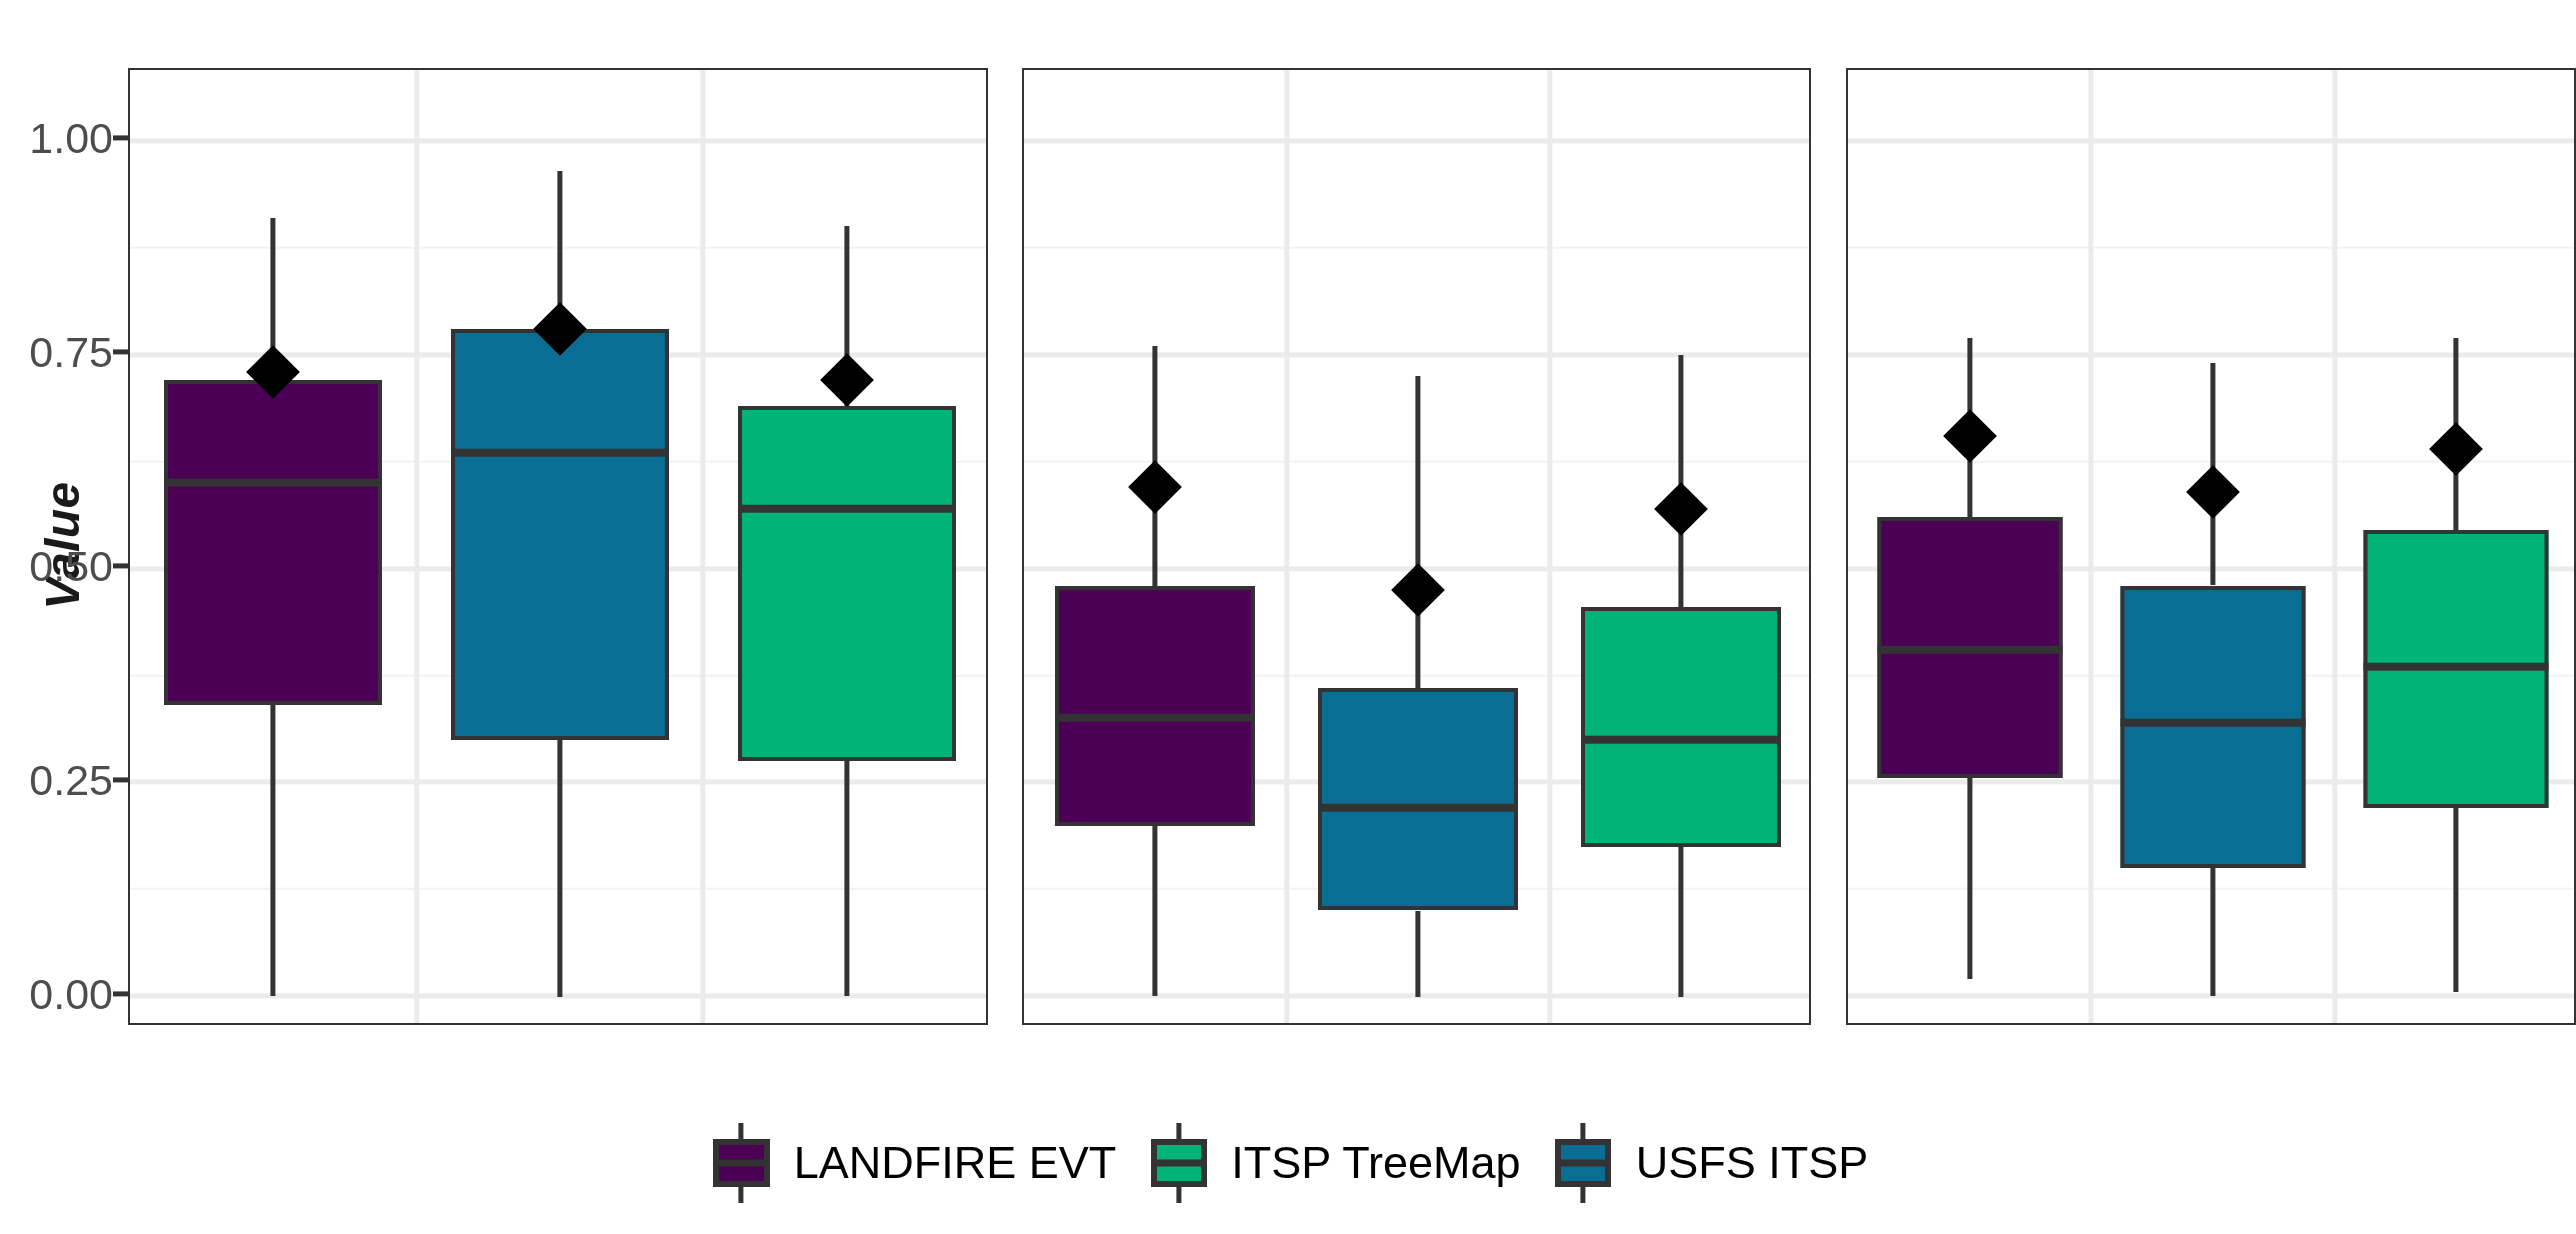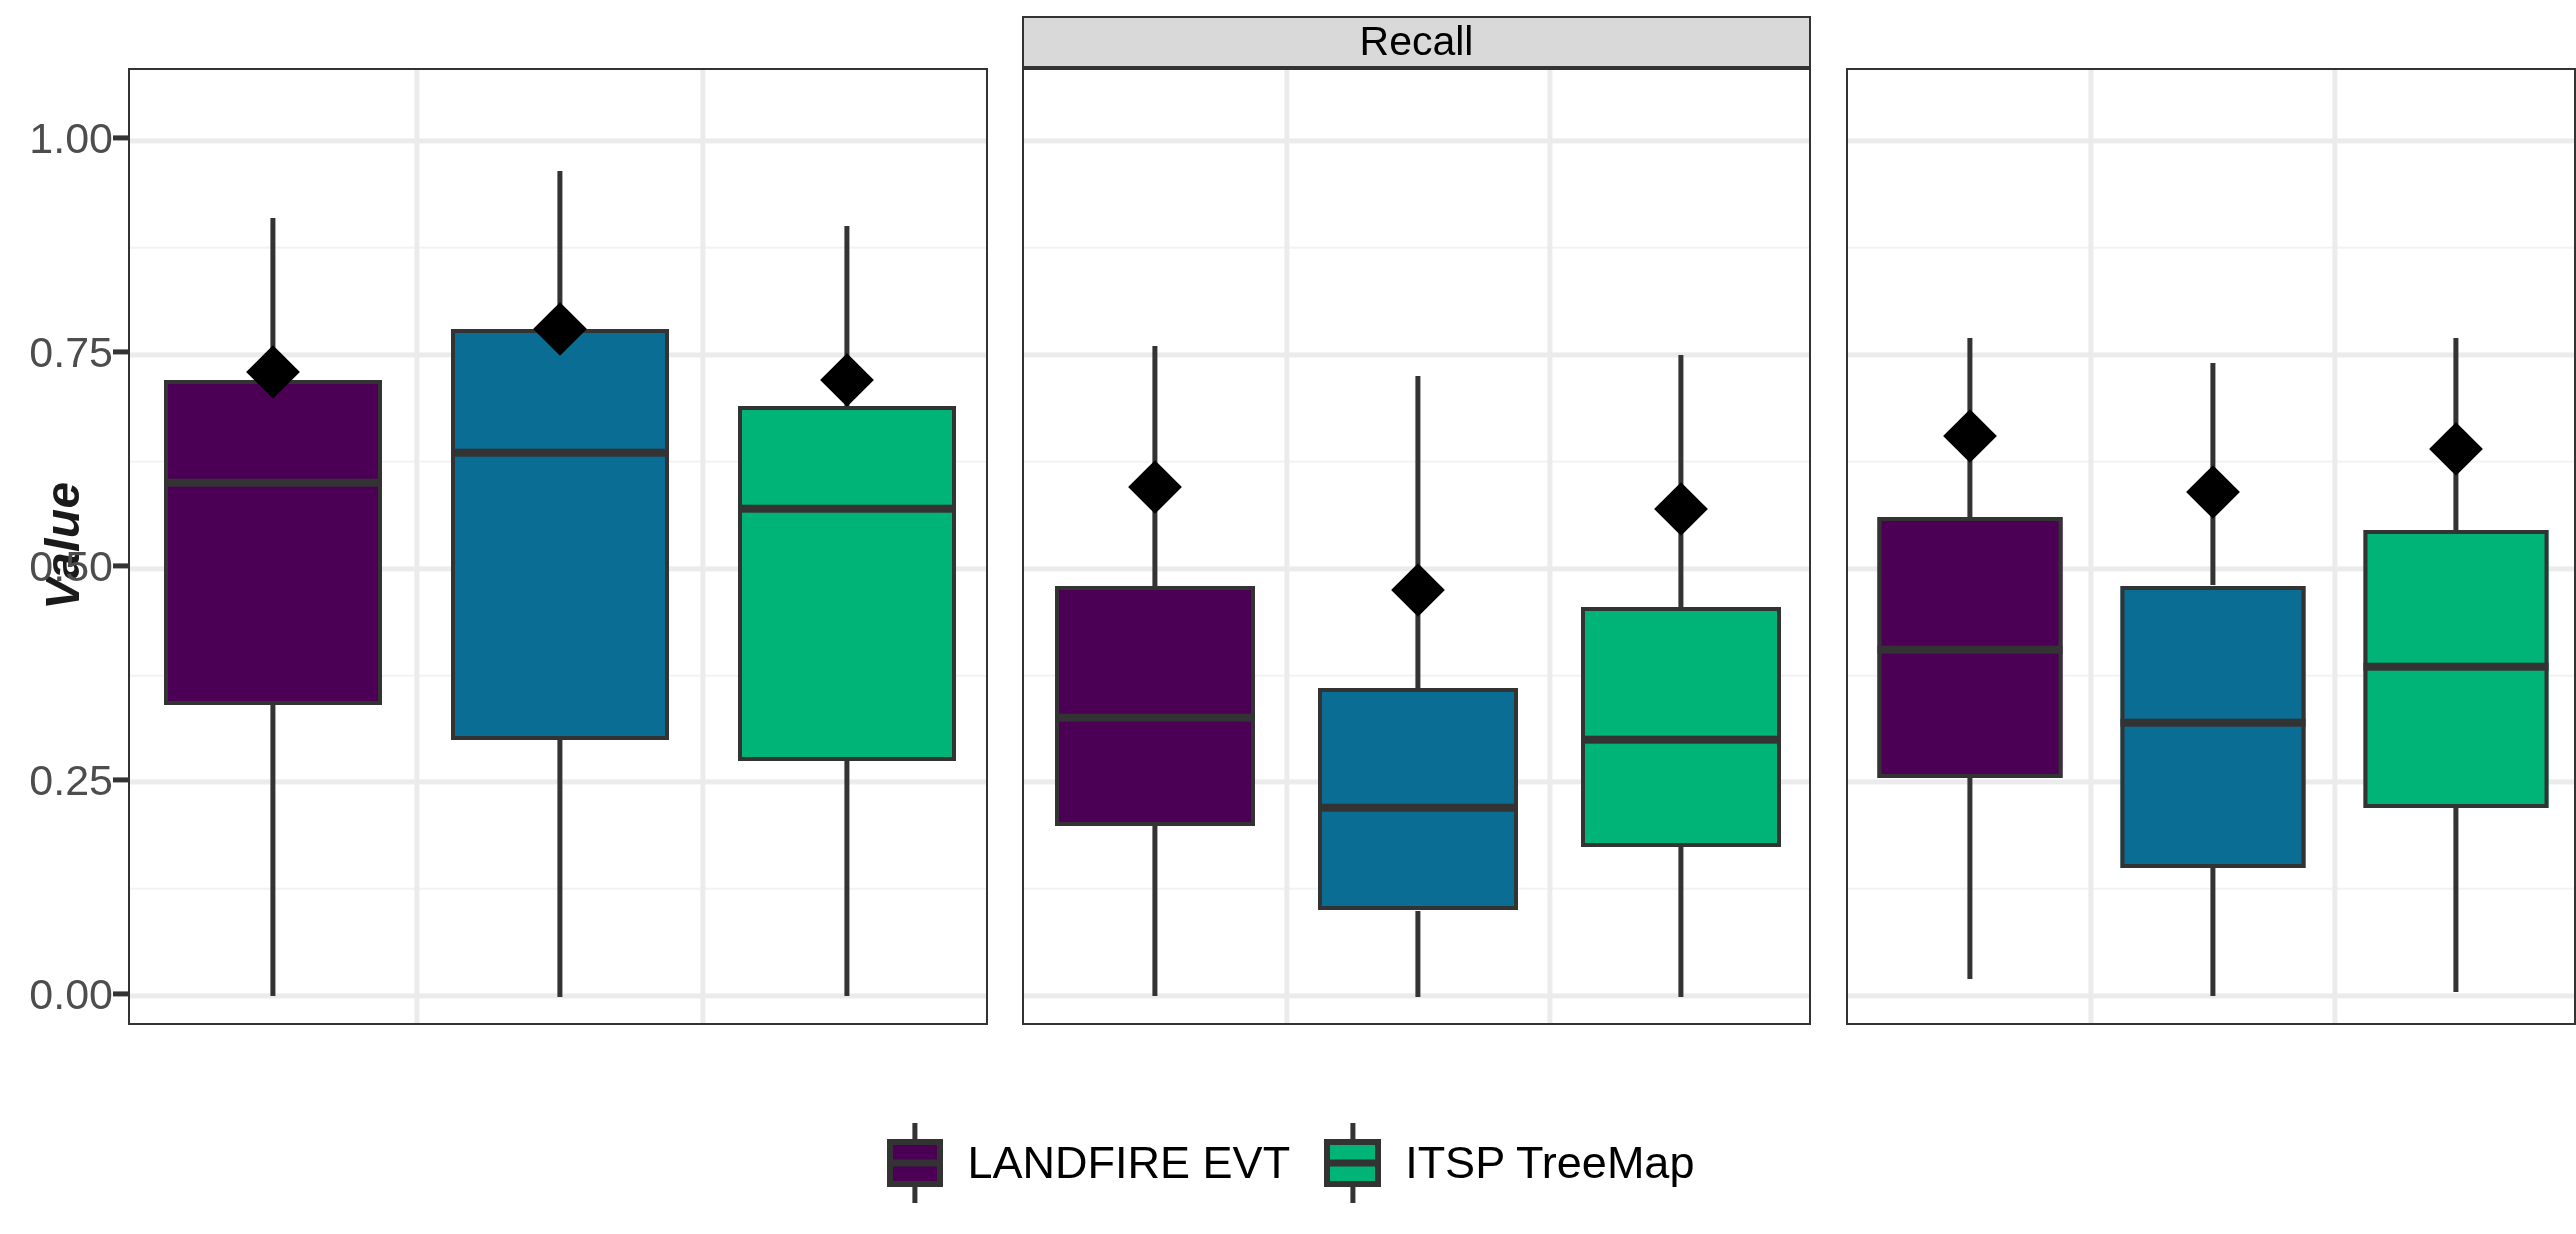--- a/index.html
+++ b/index.html
@@ -238,21 +238,20 @@
           <div class="median-line" style="left: 430px; width: 218px; top: 383px;"></div>
           <div class="mean-diamond" style="left: 430px; top: 259px;"></div>
           <div class="whisker" style="left: 717px; top: 156px; height: 180px;"></div>
           <div class="whisker" style="left: 717px; top: 691px; height: 235px;"></div>
           <div class="box-rect" style="left: 717px; width: 218px; top: 336px; height: 355px; background: rgb(0, 179, 119);"></div>
           <div class="median-line" style="left: 717px; width: 218px; top: 439px;"></div>
           <div class="mean-diamond" style="left: 717px; top: 310px;"></div>
         </div>
       </div>
       <div class="panel" style="left: 1022px; width: 789px; height: 1009px;">
-        <div class="panel-strip" style="width: 789px;">Recall</div>
         <div class="panel-body" style="width: 789px; height: 957px;">
           <div class="gridline-major" style="top: 926px;"></div>
           <div class="gridline-major" style="top: 712px;"></div>
           <div class="gridline-major" style="top: 499px;"></div>
           <div class="gridline-major" style="top: 285px;"></div>
           <div class="gridline-major" style="top: 71px;"></div>
           <div class="gridline-minor" style="top: 819px;"></div>
           <div class="gridline-minor" style="top: 606px;"></div>
           <div class="gridline-minor" style="top: 392px;"></div>
           <div class="gridline-minor" style="top: 178px;"></div>
@@ -319,16 +318,25 @@
       </div>
       <div class="legend-item">
         <div class="legend-key">
           <div class="lk-wh top"></div>
           <div class="lk-box" style="background: rgb(0, 179, 119);"></div>
           <div class="lk-med"></div>
           <div class="lk-wh bot"></div>
         </div>
         <div class="legend-label">ITSP TreeMap</div>
       </div>
+      <div class="legend-item">
+        <div class="legend-key">
+          <div class="lk-wh top"></div>
+          <div class="lk-box" style="background: rgb(10, 110, 148);"></div>
+          <div class="lk-med"></div>
+          <div class="lk-wh bot"></div>
+        </div>
+        <div class="legend-label">USFS ITSP</div>
+      </div>
     </div>
 
 </div>
 
 
 </body></html>

